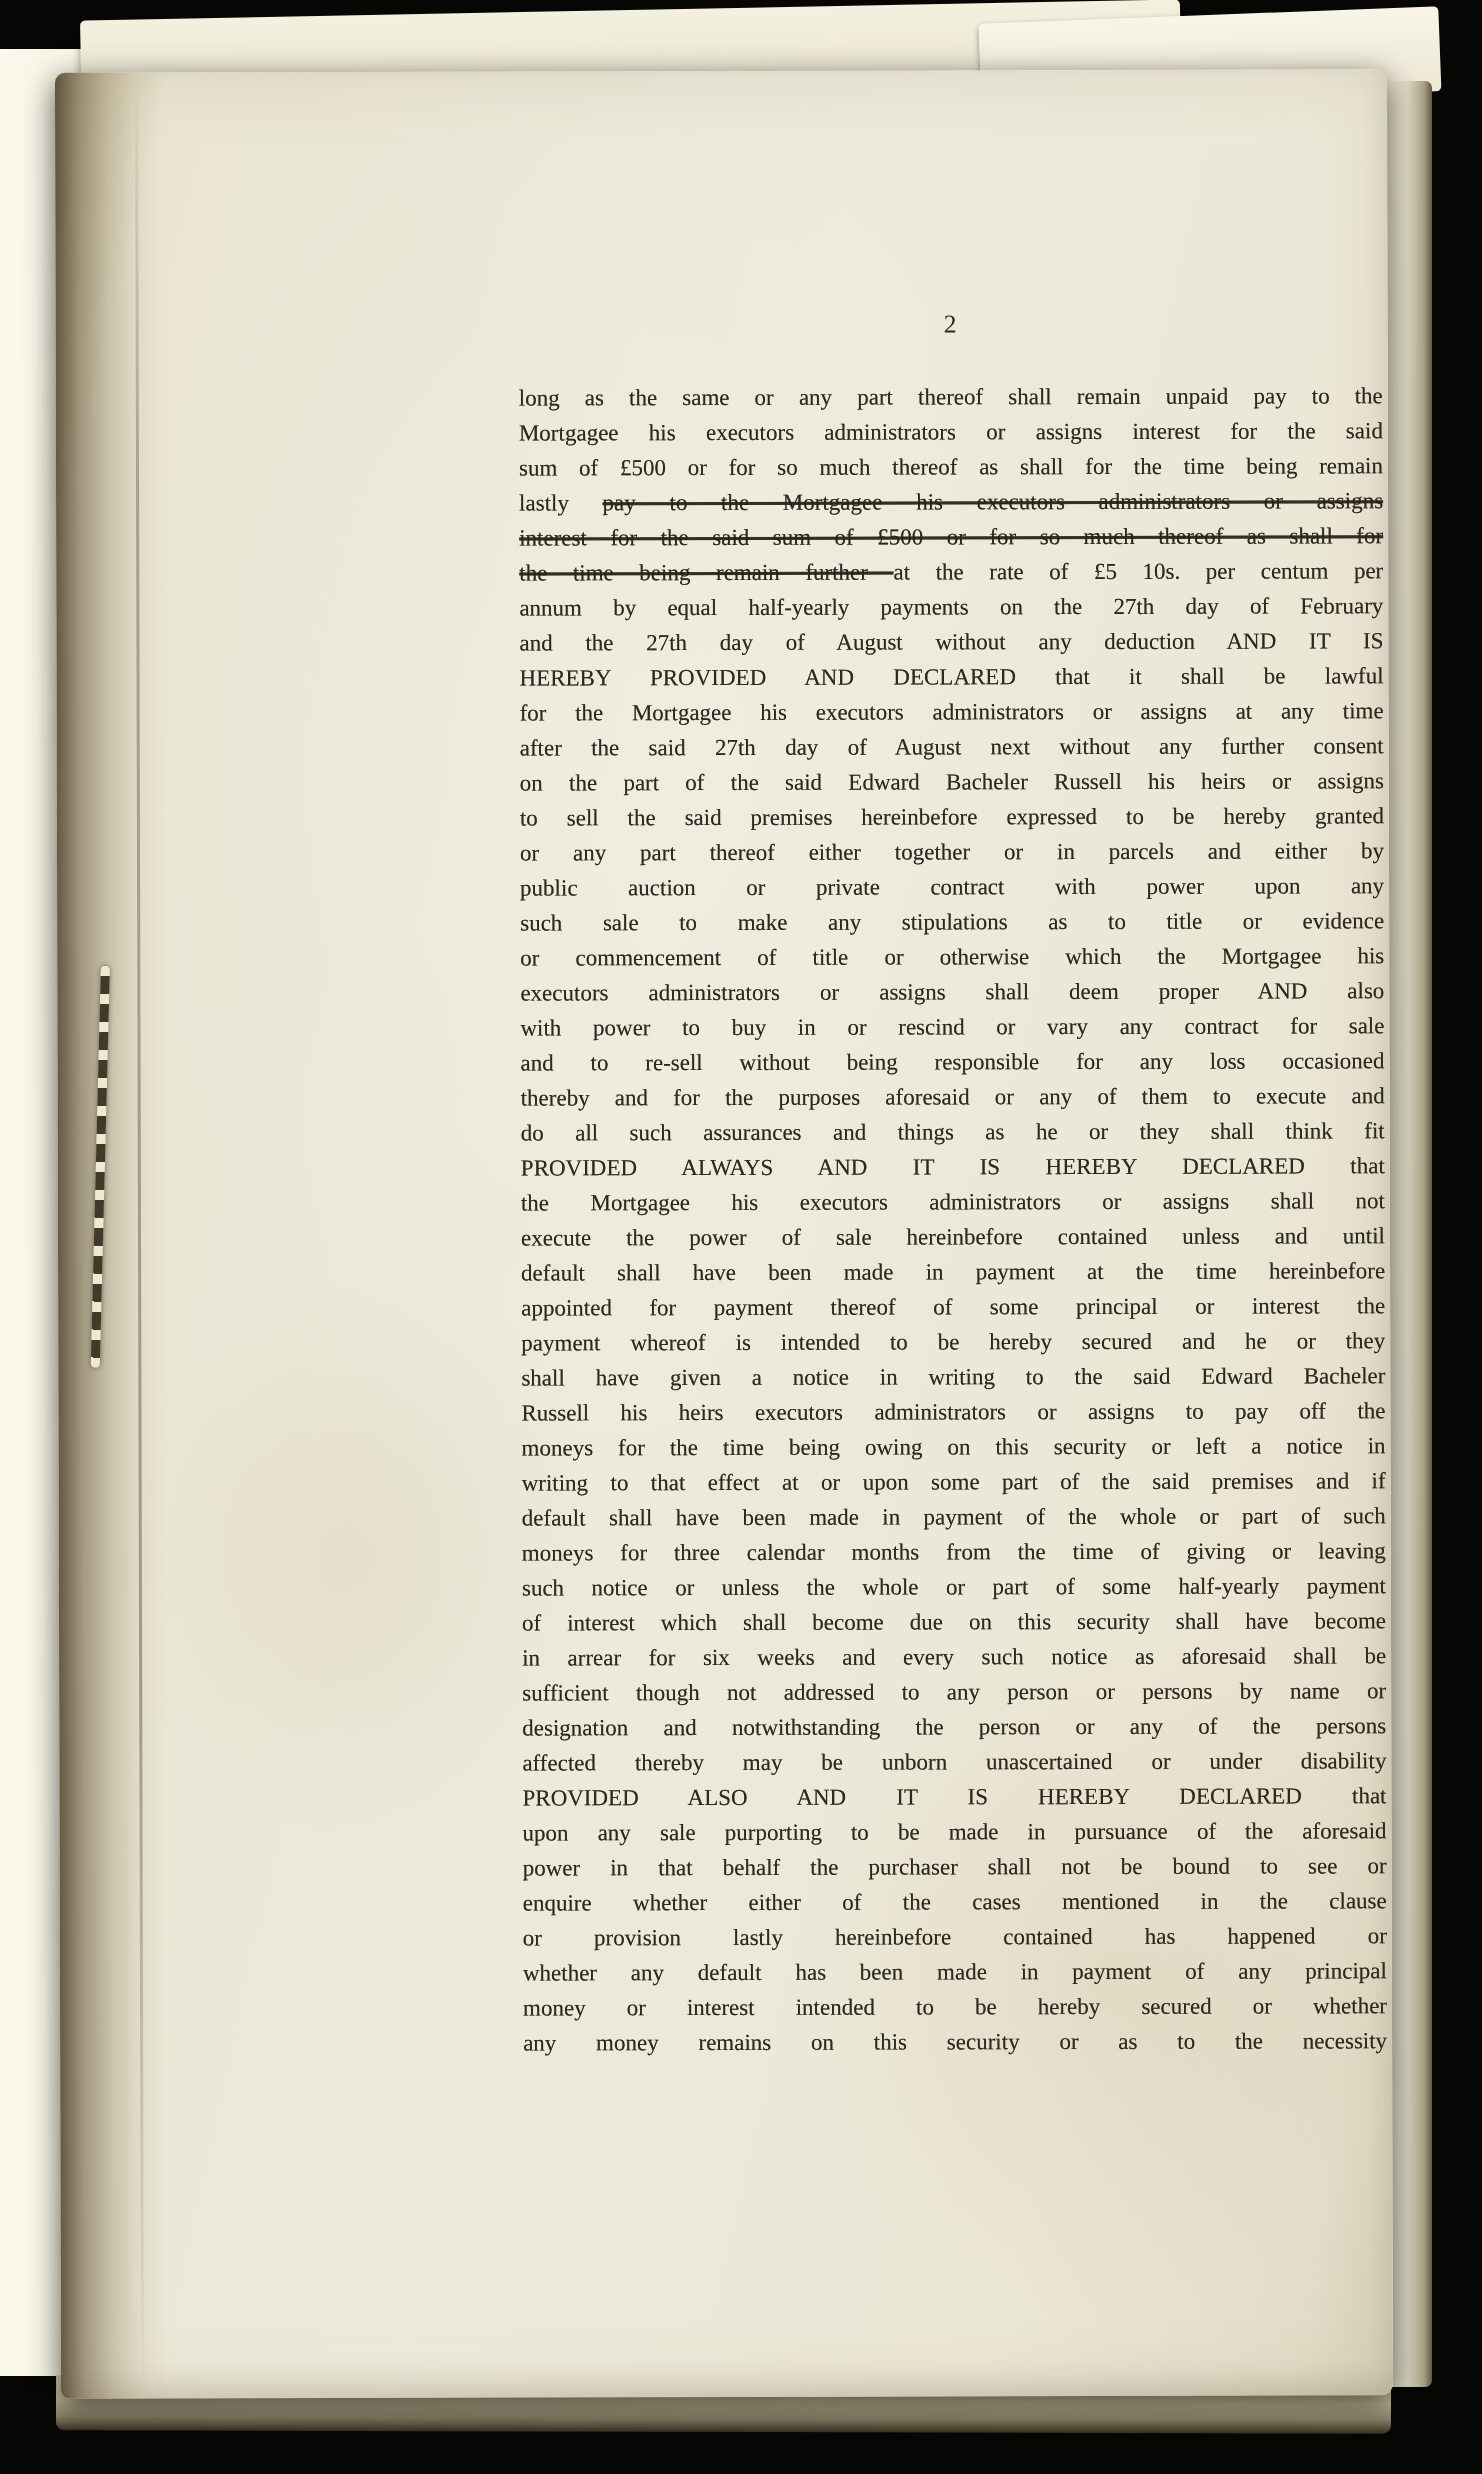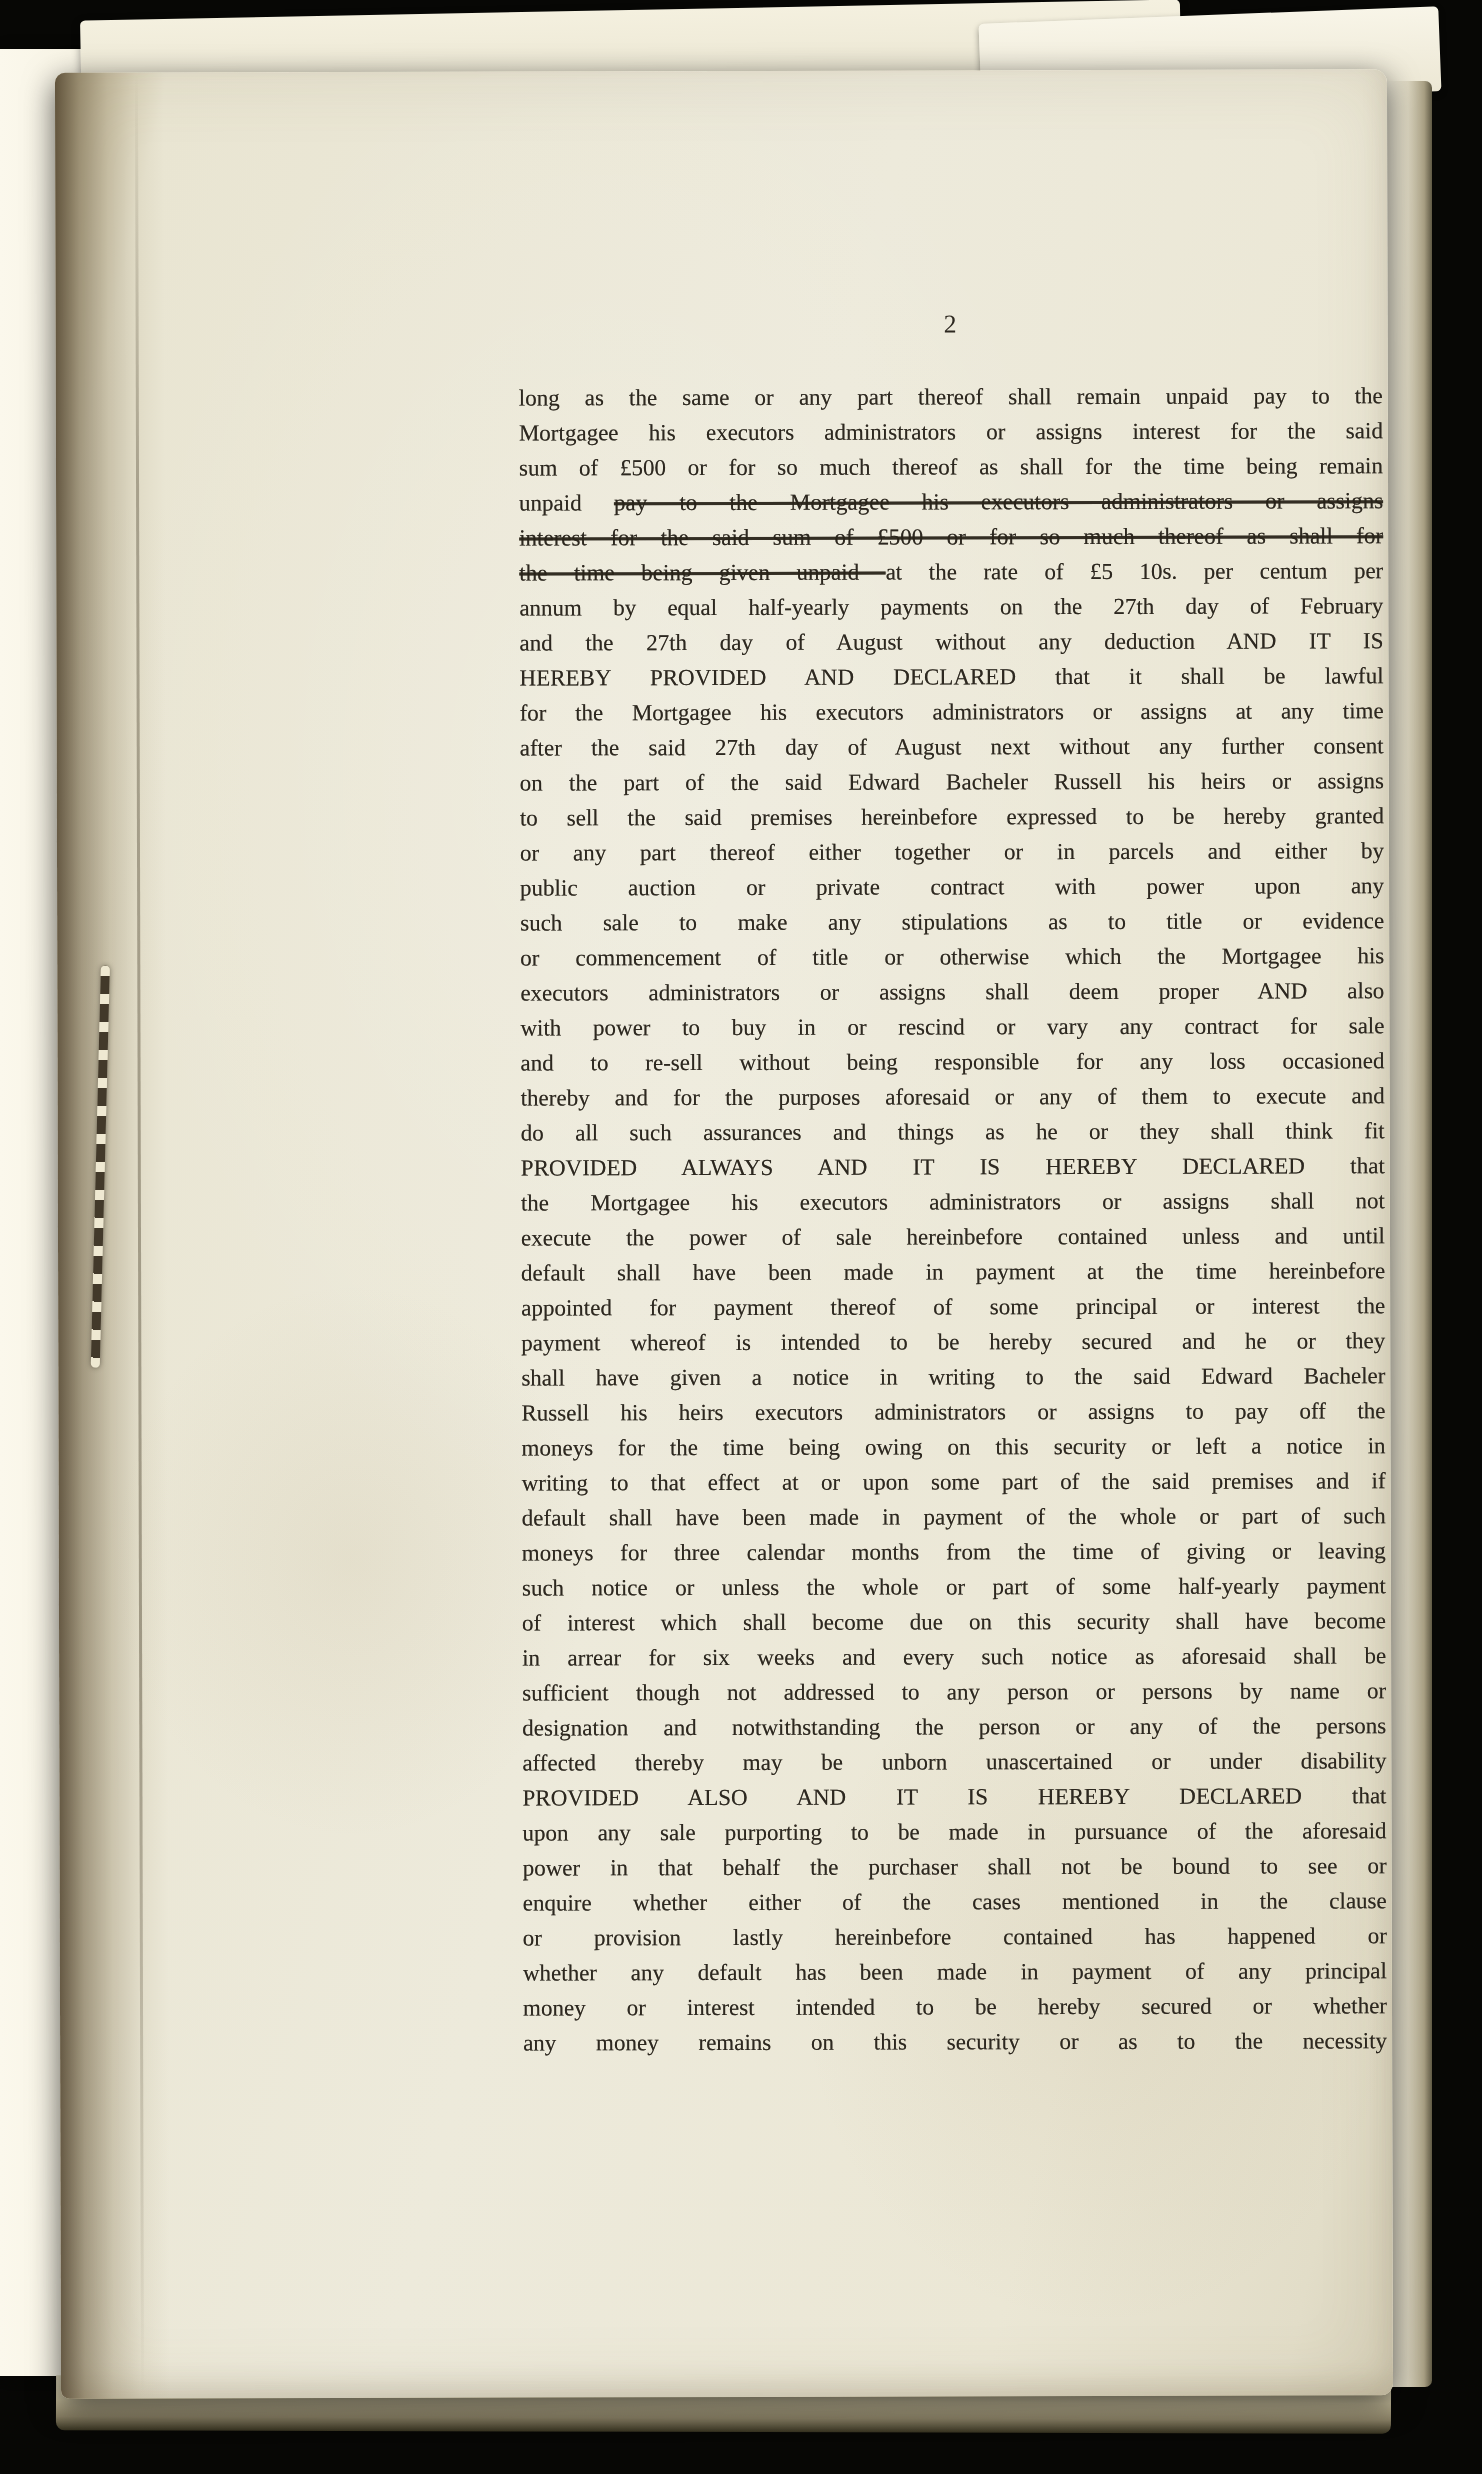--- a/index.html
+++ b/index.html
@@ -180,23 +180,23 @@
   <div class="page">
     <div class="spine">
       <div class="spine-crease"></div>
       <div class="stitches"></div>
     </div>
     <div class="page-number">2</div>
     <div class="text-block">
         <div class="line"><span>long as the same or any part thereof shall remain unpaid pay to the</span></div>
         <div class="line"><span>Mortgagee his executors administrators or assigns interest for the said</span></div>
         <div class="line"><span>sum of £500 or for so much thereof as shall for the time being remain</span></div>
-        <div class="line"><span>unpaid </span><span class="struck">pay to the Mortgagee his executors administrators or assigns</span></div>
+        <div class="line"><span>lastly </span><span class="struck">pay to the Mortgagee his executors administrators or assigns</span></div>
         <div class="line"><span class="struck">interest for the said sum of £500 or for so much thereof as shall for</span></div>
-        <div class="line"><span class="struck">the time being given unpaid </span><span>at the rate of £5 10s. per centum per</span></div>
+        <div class="line"><span class="struck">the time being remain further </span><span>at the rate of £5 10s. per centum per</span></div>
         <div class="line"><span>annum by equal half-yearly payments on the 27th day of February</span></div>
         <div class="line"><span>and the 27th day of August without any deduction AND IT IS</span></div>
         <div class="line"><span>HEREBY PROVIDED AND DECLARED that it shall be lawful</span></div>
         <div class="line"><span>for the Mortgagee his executors administrators or assigns at any time</span></div>
         <div class="line"><span>after the said 27th day of August next without any further consent</span></div>
         <div class="line"><span>on the part of the said Edward Bacheler Russell his heirs or assigns</span></div>
         <div class="line"><span>to sell the said premises hereinbefore expressed to be hereby granted</span></div>
         <div class="line"><span>or any part thereof either together or in parcels and either by</span></div>
         <div class="line"><span>public auction or private contract with power upon any</span></div>
         <div class="line"><span>such sale to make any stipulations as to title or evidence</span></div>

